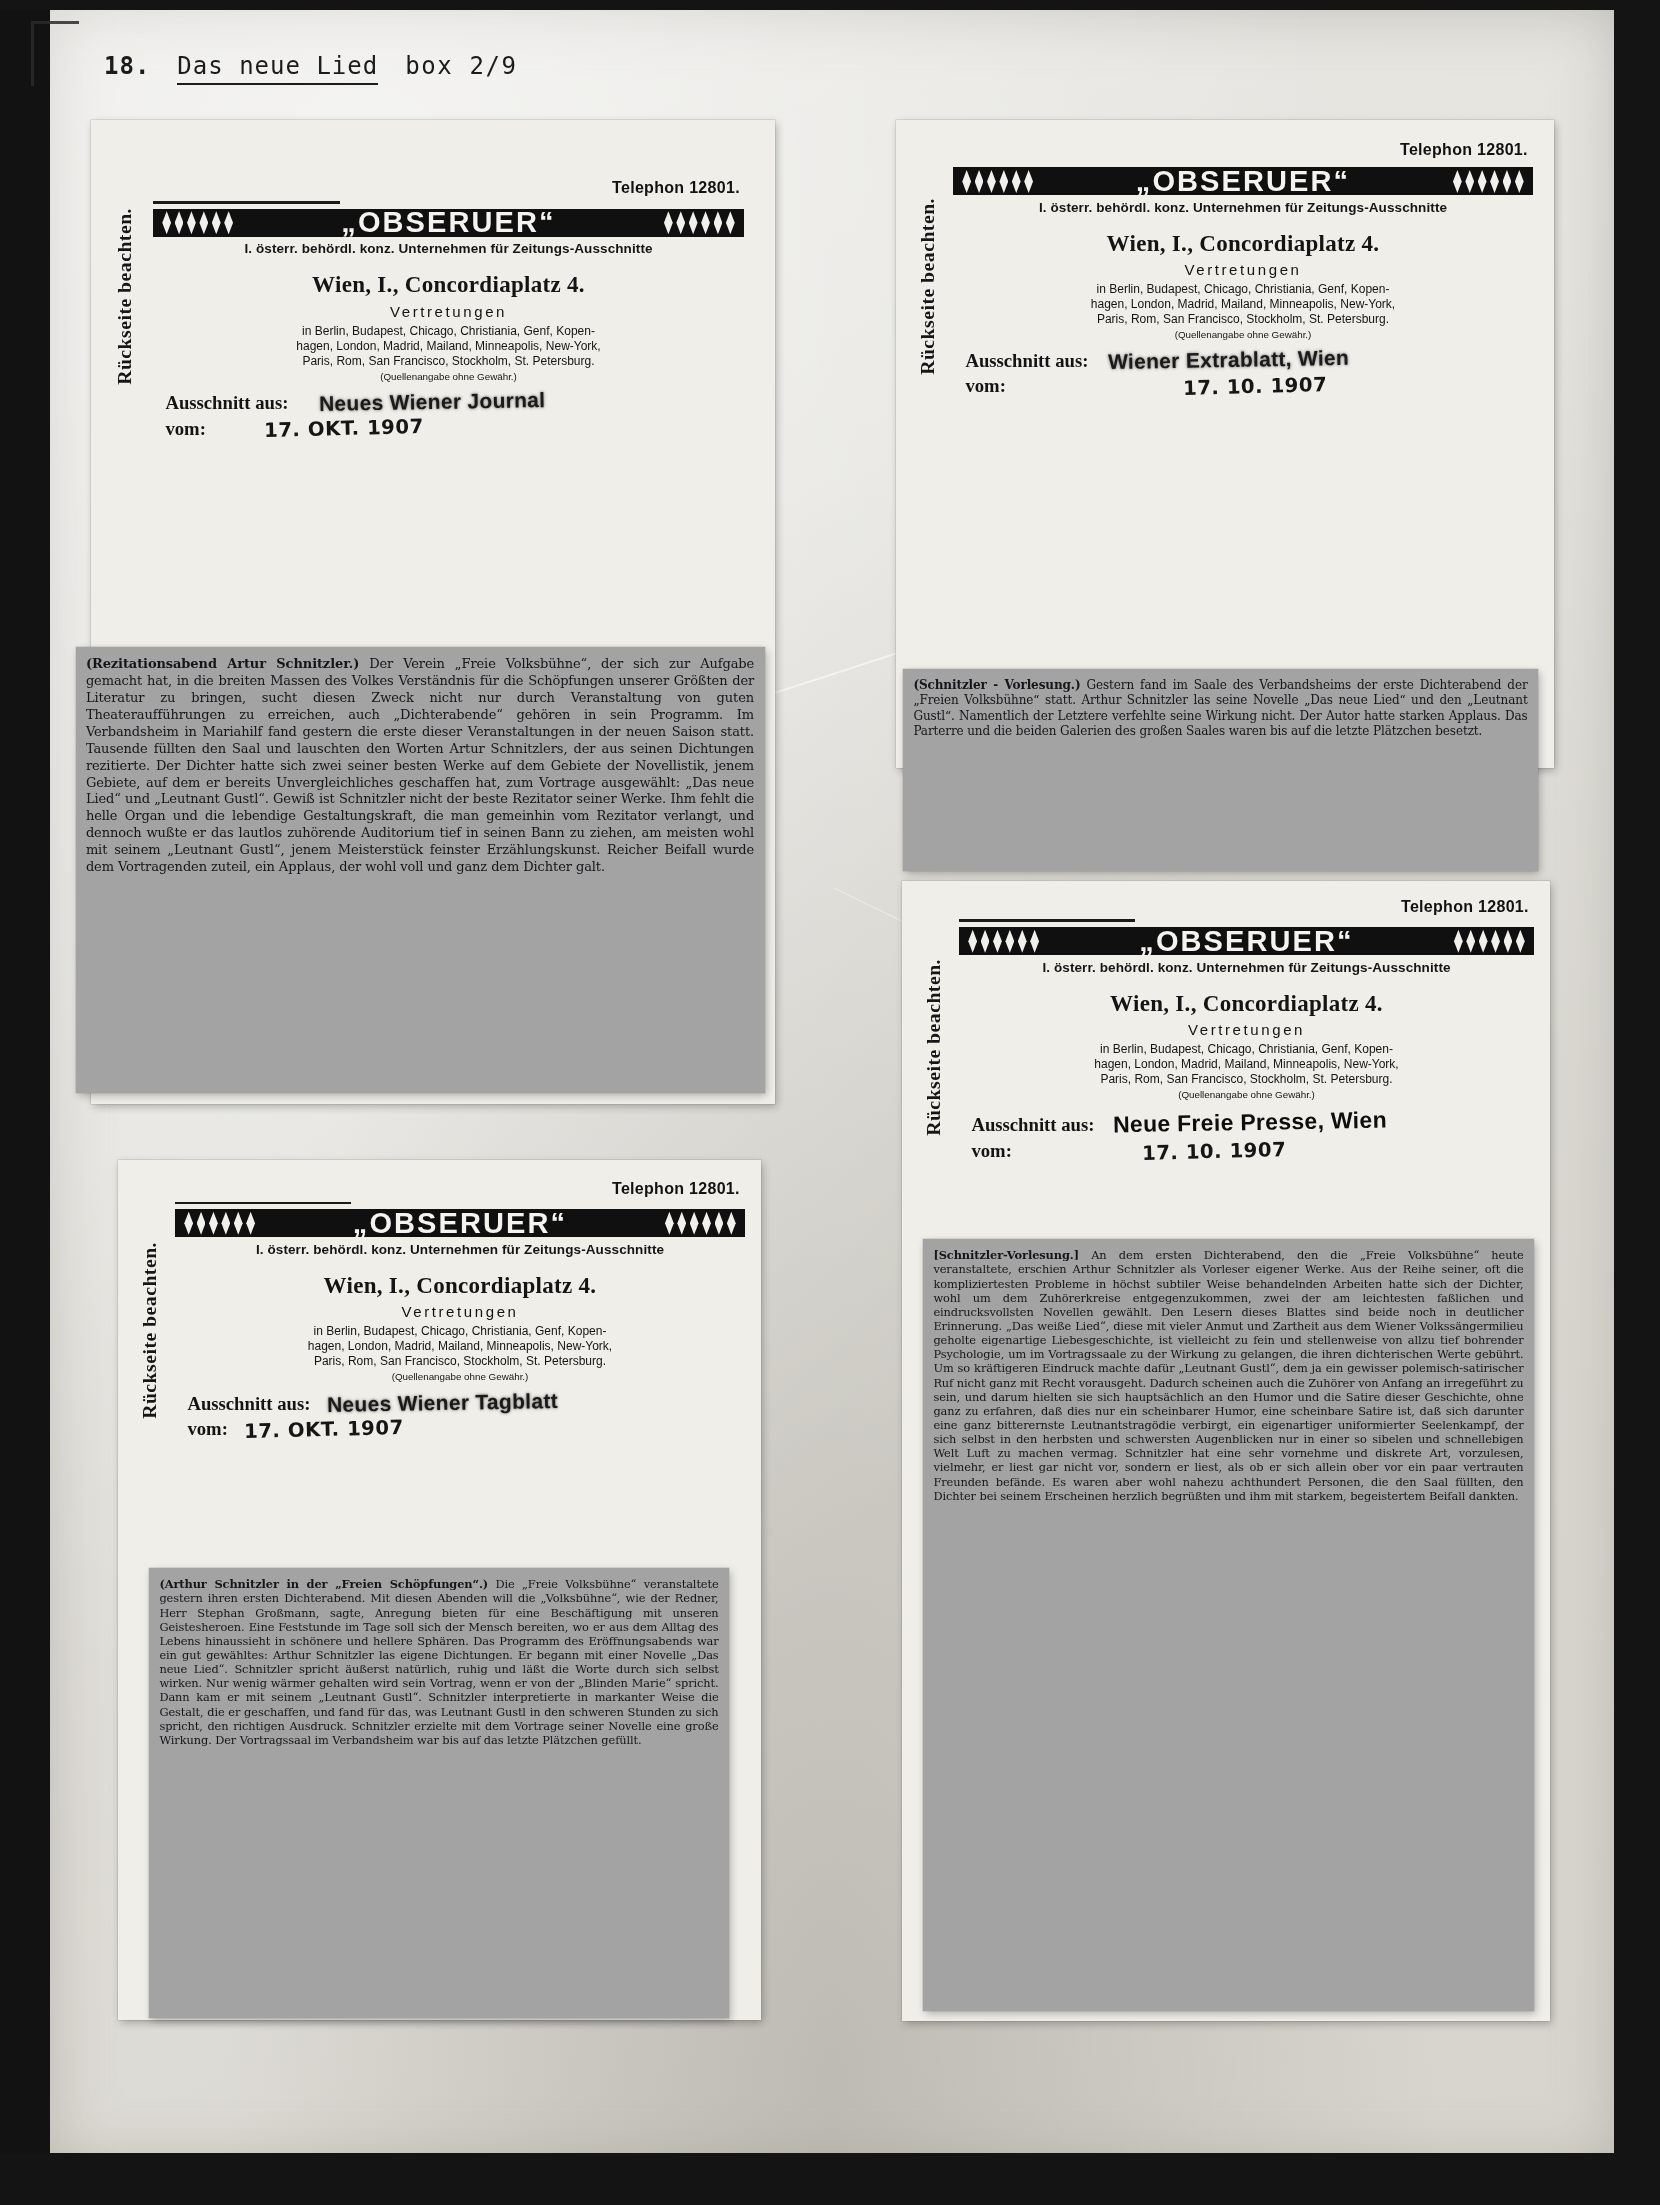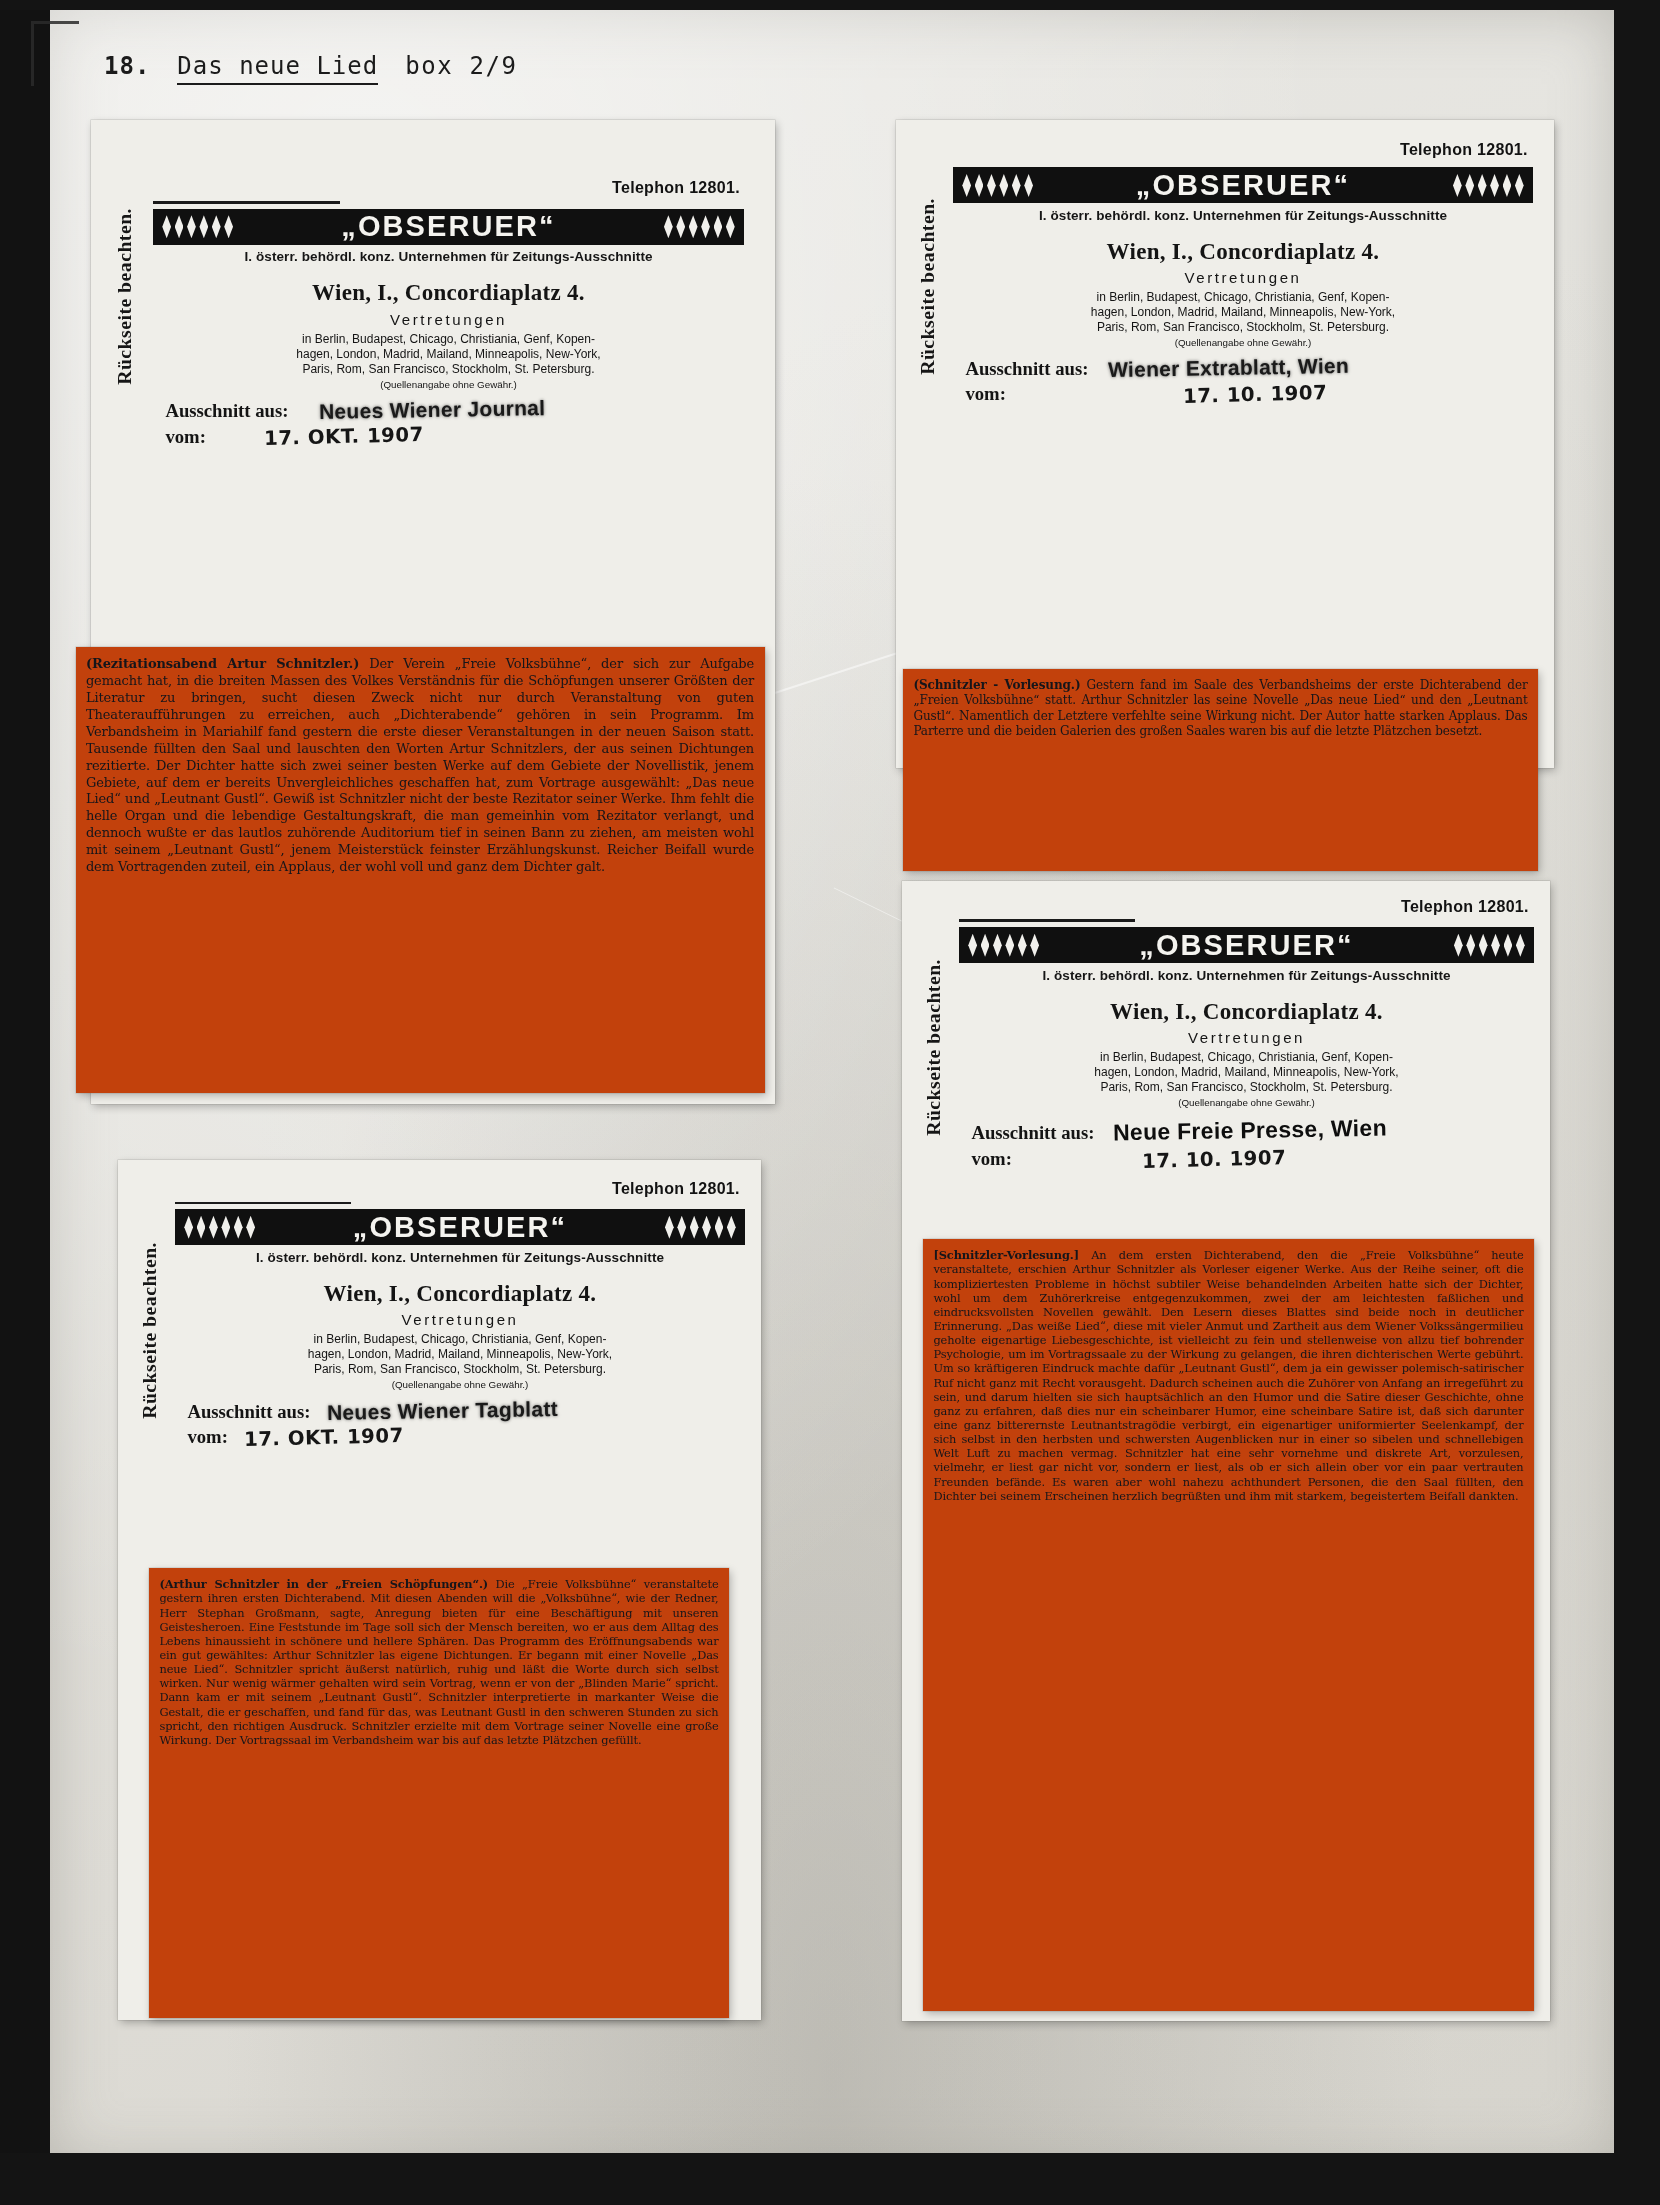--- a/index.html
+++ b/index.html
@@ -87,21 +87,21 @@
     padding-bottom: 3.1px;
   }
   .page-head .box { letter-spacing: 1.6px; }
 
   
   .clip {
     position: absolute;
     background: #efeee9;
     box-shadow: 0 0 0 0.5px rgba(90,88,82,0.25), 2.1px 3.1px 8.3px rgba(0,0,0,0.28);
   }
-  .clip.dim { background: #c2410c; }
+  .clip.dim { background: #a3a3a3; }
 
   
   .obs {
     position: relative;
     color: #141414;
     text-align: center;
   }
   .obs .telephone {
     position: absolute;
     font-family: "Liberation Sans", sans-serif;
@@ -112,21 +112,21 @@
   }
   .obs .rule {
     height: 2.6px;
     background: #1a1a1a;
   }
   .obs-banner {
     display: flex;
     align-items: stretch;
     justify-content: space-between;
     background: #101010;
-    height: 36px;
+    height: 28px;
     padding: 0 5.2px;
     box-sizing: border-box;
   }
   .obs-banner .diamonds {
     display: flex;
     align-items: center;
     gap: 3.6px;
     padding: 0 4.1px;
   }
   .obs-banner .diamonds i {

